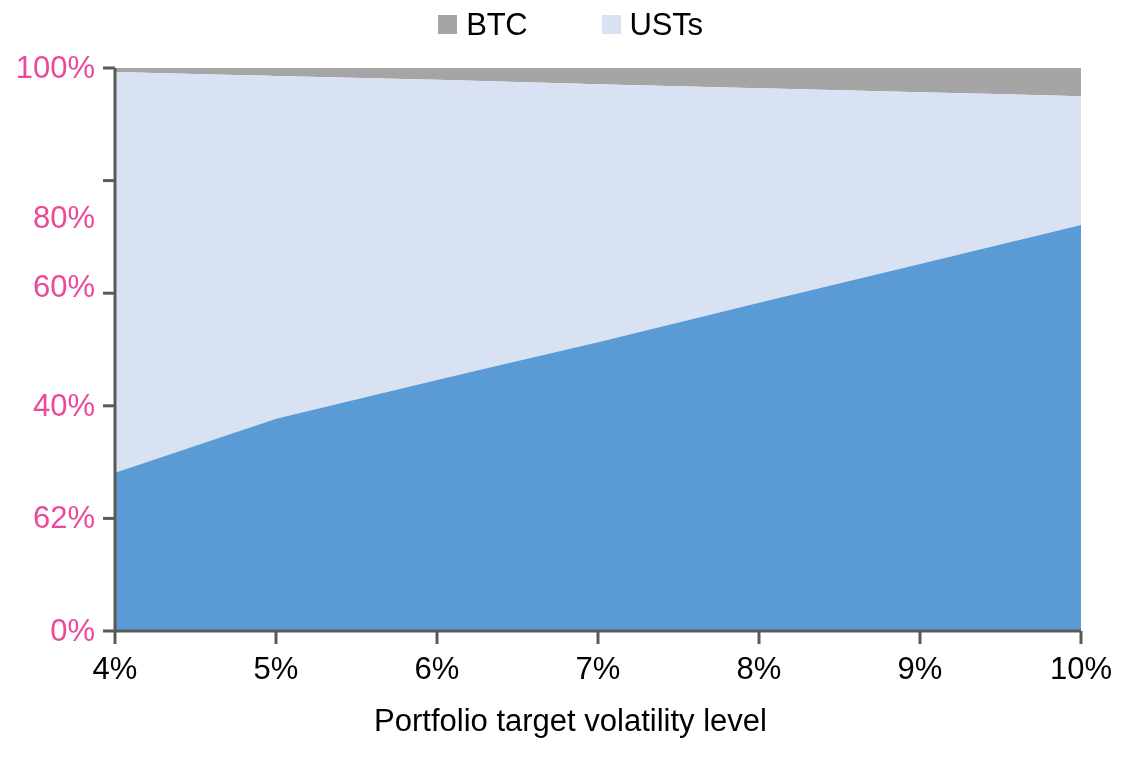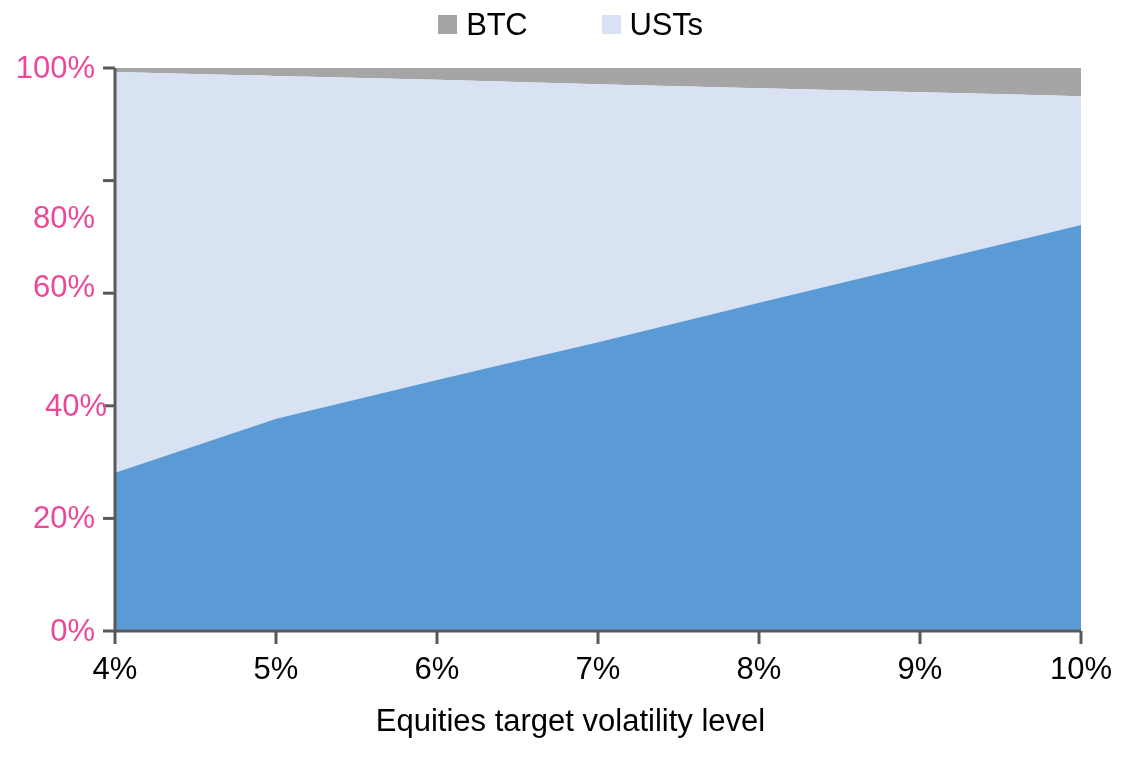--- a/index.html
+++ b/index.html
@@ -138,33 +138,33 @@
           <line x1="437" y1="631" x2="437" y2="644" stroke="#595959" stroke-width="3"></line>
           <line x1="598" y1="631" x2="598" y2="644" stroke="#595959" stroke-width="3"></line>
           <line x1="759" y1="631" x2="759" y2="644" stroke="#595959" stroke-width="3"></line>
           <line x1="920" y1="631" x2="920" y2="644" stroke="#595959" stroke-width="3"></line>
           <line x1="1081" y1="631" x2="1081" y2="644" stroke="#595959" stroke-width="3"></line>
         </g>
     </svg>
 
     <div id="ytick-layer">
         <div class="ytick-label" style="left: 0px; width: 95px; top: 615px;">0%</div>
-        <div class="ytick-label" style="left: 0px; width: 95px; top: 502.4px;">20%</div>
-        <div class="ytick-label" style="left: 0px; width: 95px; top: 389.8px; margin-left: 12px;">40%</div>
+        <div class="ytick-label" style="left: 0px; width: 95px; top: 502.4px;">62%</div>
+        <div class="ytick-label" style="left: 0px; width: 95px; top: 389.8px;">40%</div>
         <div class="ytick-label" style="left: 0px; width: 95px; top: 271px;">60%</div>
         <div class="ytick-label" style="left: 0px; width: 95px; top: 164.6px; margin-top: 37px;">80%</div>
         <div class="ytick-label" style="left: 0px; width: 95px; top: 52px;">100%</div>
       </div>
 
     <div id="xtick-layer">
         <div class="xtick-label" style="left: 45px; width: 140px; top: 653px;">4%</div>
         <div class="xtick-label" style="left: 206px; width: 140px; top: 653px;">5%</div>
         <div class="xtick-label" style="left: 367px; width: 140px; top: 653px;">6%</div>
         <div class="xtick-label" style="left: 528px; width: 140px; top: 653px;">7%</div>
         <div class="xtick-label" style="left: 689px; width: 140px; top: 653px;">8%</div>
         <div class="xtick-label" style="left: 850px; width: 140px; top: 653px;">9%</div>
         <div class="xtick-label" style="left: 1011px; width: 140px; top: 653px;">10%</div>
       </div>
   </div>
 
-  <div class="axis-title-x">Equities target volatility level</div>
+  <div class="axis-title-x">Portfolio target volatility level</div>
 
 </div>
 
 </body></html>

